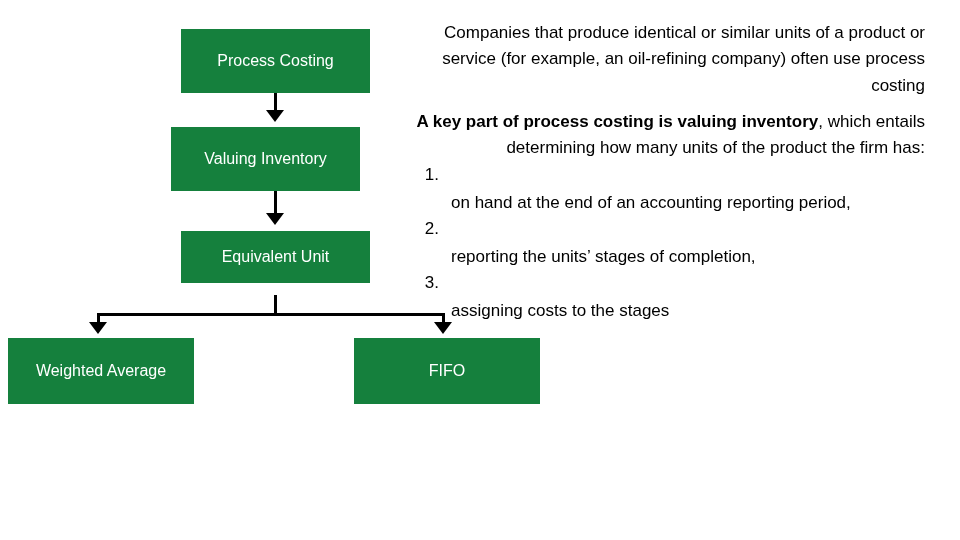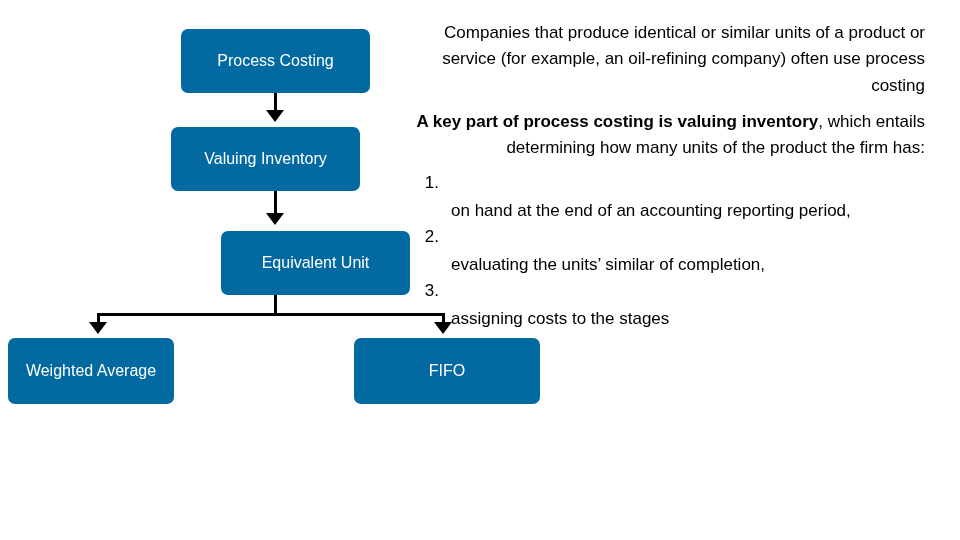--- a/index.html
+++ b/index.html
@@ -20,56 +20,54 @@
     position: absolute;
     left: 0;
     top: 0;
     width: 960px;
     height: 540px;
   }
 
   
   .box {
     position: absolute;
-    background: #0369a1;
+    background: #15803d;
     color: #ffffff;
     display: flex;
     align-items: center;
     justify-content: center;
     text-align: center;
     font-size: 16px;
     line-height: 1.2;
     box-sizing: border-box;
     padding: 4px 8px;
-    border-radius: 7px;
   }
 
   #box-process-costing {
     left: 181px;
     top: 29px;
     width: 189px;
     height: 64px;
   }
   #box-valuing-inventory {
     left: 171px;
     top: 127px;
     width: 189px;
     height: 64px;
   }
   #box-equivalent-unit {
     left: 181px;
     top: 231px;
     width: 189px;
-    height: 64px;
-    margin-left: 40px;
+    height: 52px;
   }
   #box-weighted-average {
     left: 8px;
     top: 338px;
-    width: 166px;
+    width: 186px;
     height: 66px;
   }
   #box-fifo {
     left: 354px;
     top: 338px;
     width: 186px;
     height: 66px;
     justify-content: center;
   }
 
@@ -120,21 +118,21 @@
     width: 520px;
     font-size: 17px;
     line-height: 1.55;
     color: #000000;
   }
   .para {
     margin: 0 0 10px 0;
     text-align: right;
   }
   .para.second {
-    margin-bottom: 8px;
+    margin-bottom: 0;
   }
   .bold-lead {
     font-weight: bold;
   }
   .numlist {
     margin: 0;
     padding: 0;
     list-style: none;
   }
   .numlist li {
@@ -200,21 +198,21 @@
   <div class="text-col">
     <p class="para">Companies that produce identical or similar units of a product or service (for example, an oil-refining company) often use process costing</p>
     <p class="para second"><span class="bold-lead">A key part of process costing is valuing inventory</span><span>, which entails determining how many units of the product the firm has:</span></p>
     <ul class="numlist">
       <li>
         <span class="num">1.</span>
         <span class="numtext">on hand at the end of an accounting reporting period,</span>
       </li>
       <li>
         <span class="num">2.</span>
-        <span class="numtext">evaluating the units’ similar of completion,</span>
+        <span class="numtext">reporting the units’ stages of completion,</span>
       </li>
       <li>
         <span class="num">3.</span>
         <span class="numtext">assigning costs to the stages</span>
       </li>
     </ul>
   </div>
 
 </div>
 

